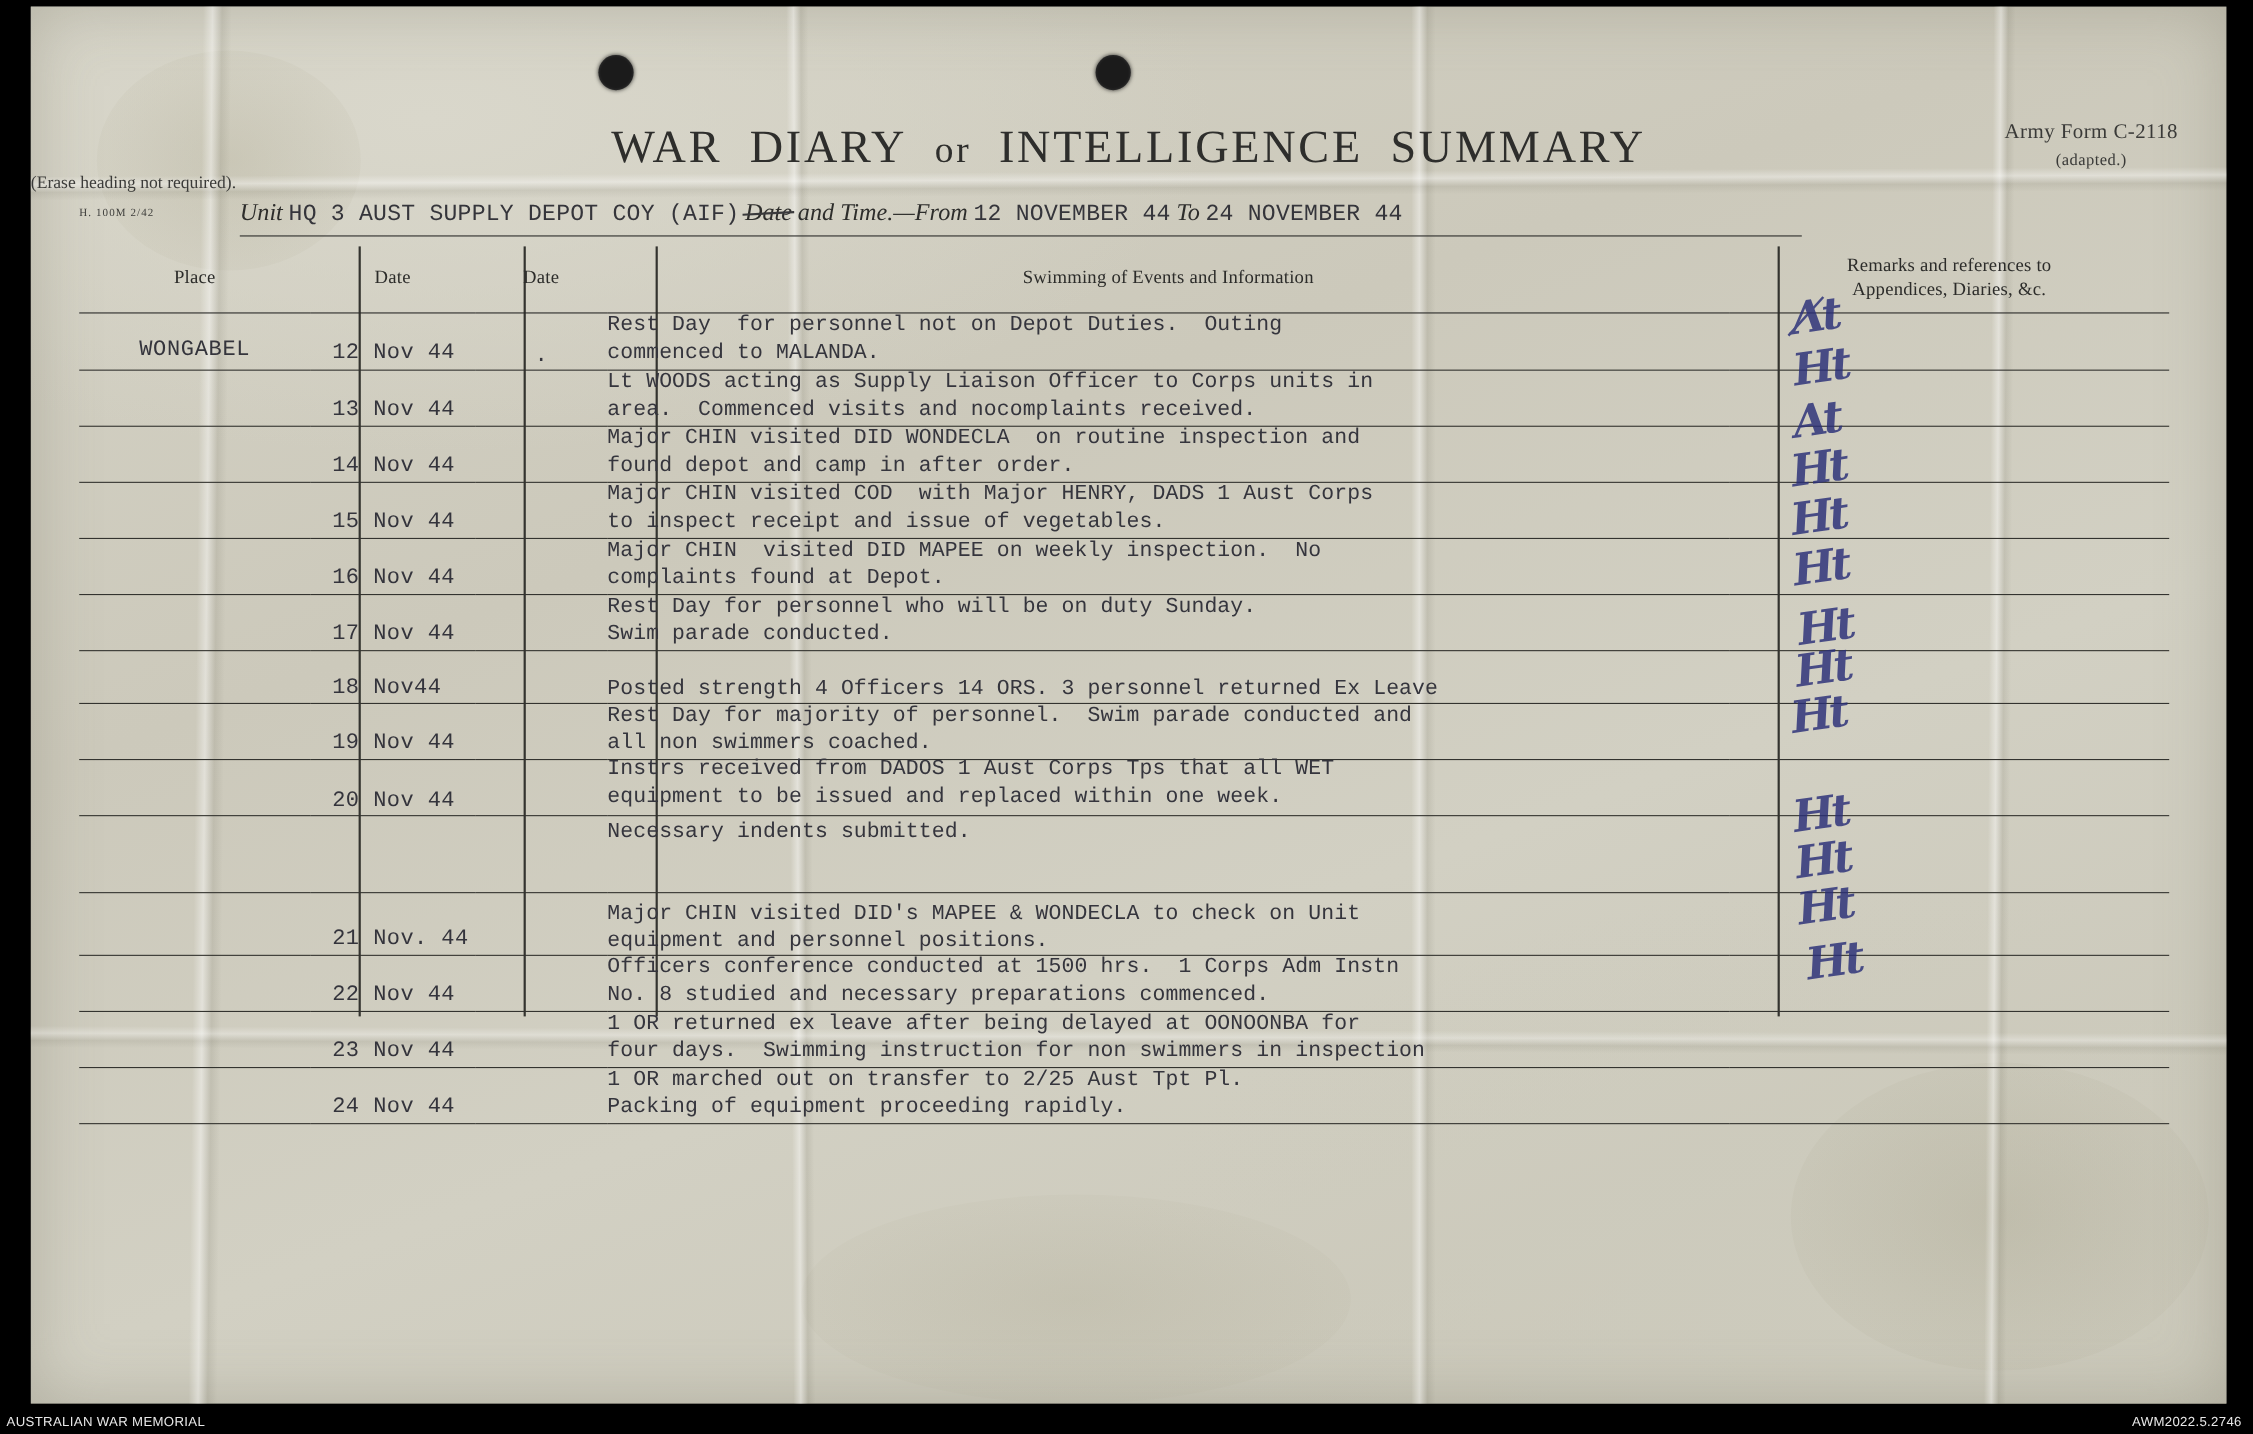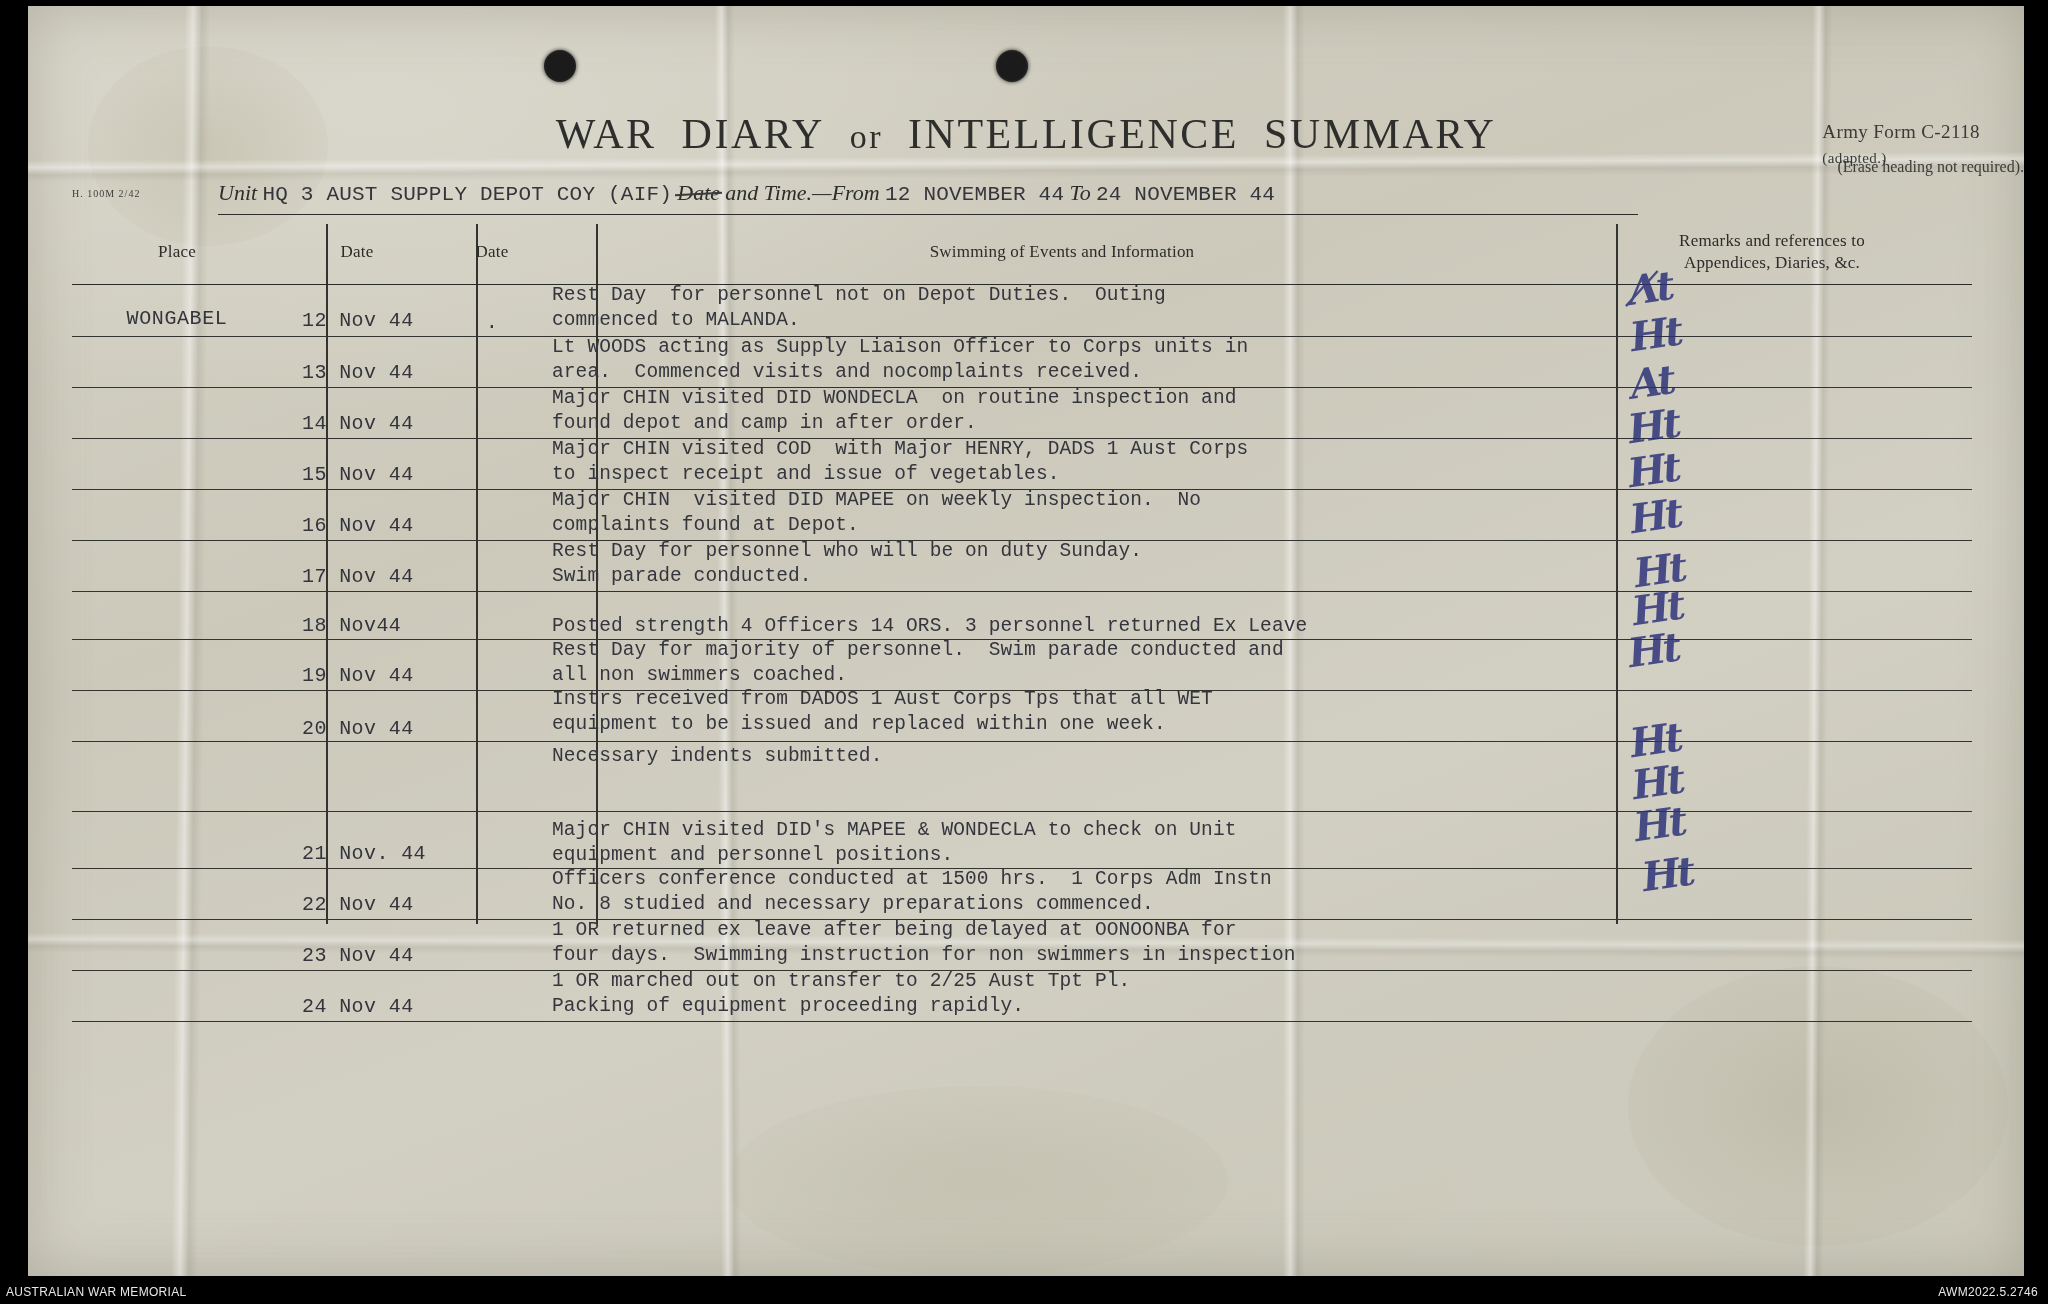--- a/index.html
+++ b/index.html
@@ -69,21 +69,22 @@
     background: #1b1b1b;
     box-shadow: 0 0 4px rgba(0,0,0,0.8), inset 0 0 3px rgba(255,255,255,0.12);
   }
   .punch.left { left: 516px; top: 44px; }
   .punch.right { left: 968px; top: 44px; }
 
   
   .form-code {
     position: absolute;
     right: 44px;
-    top: 112px;
+    top: 100px;
+    text-align: center;
     font-size: 19px;
     color: #3a3a38;
     letter-spacing: 0.4px;
     line-height: 1.5;
   }
   .form-code .sub { font-size: 15px; }
 
   .main-title {
     position: absolute;
     left: 0; right: 0;
@@ -92,21 +93,21 @@
     font-size: 42px;
     letter-spacing: 2.5px;
     color: #2e2e2c;
   }
   .main-title .word { margin: 0 6px; }
   .main-title .small-or { font-size: 34px; }
   .erase-note {
     position: absolute;
     left: 0; right: 0;
     top: 152px;
-    text-align: right;
+    text-align: left;
     font-size: 16px;
     color: #3b3b39;
   }
   .print-code {
     position: absolute;
     left: 44px;
     top: 182px;
     font-size: 10px;
     letter-spacing: 1px;
     color: #3d3d3a;

